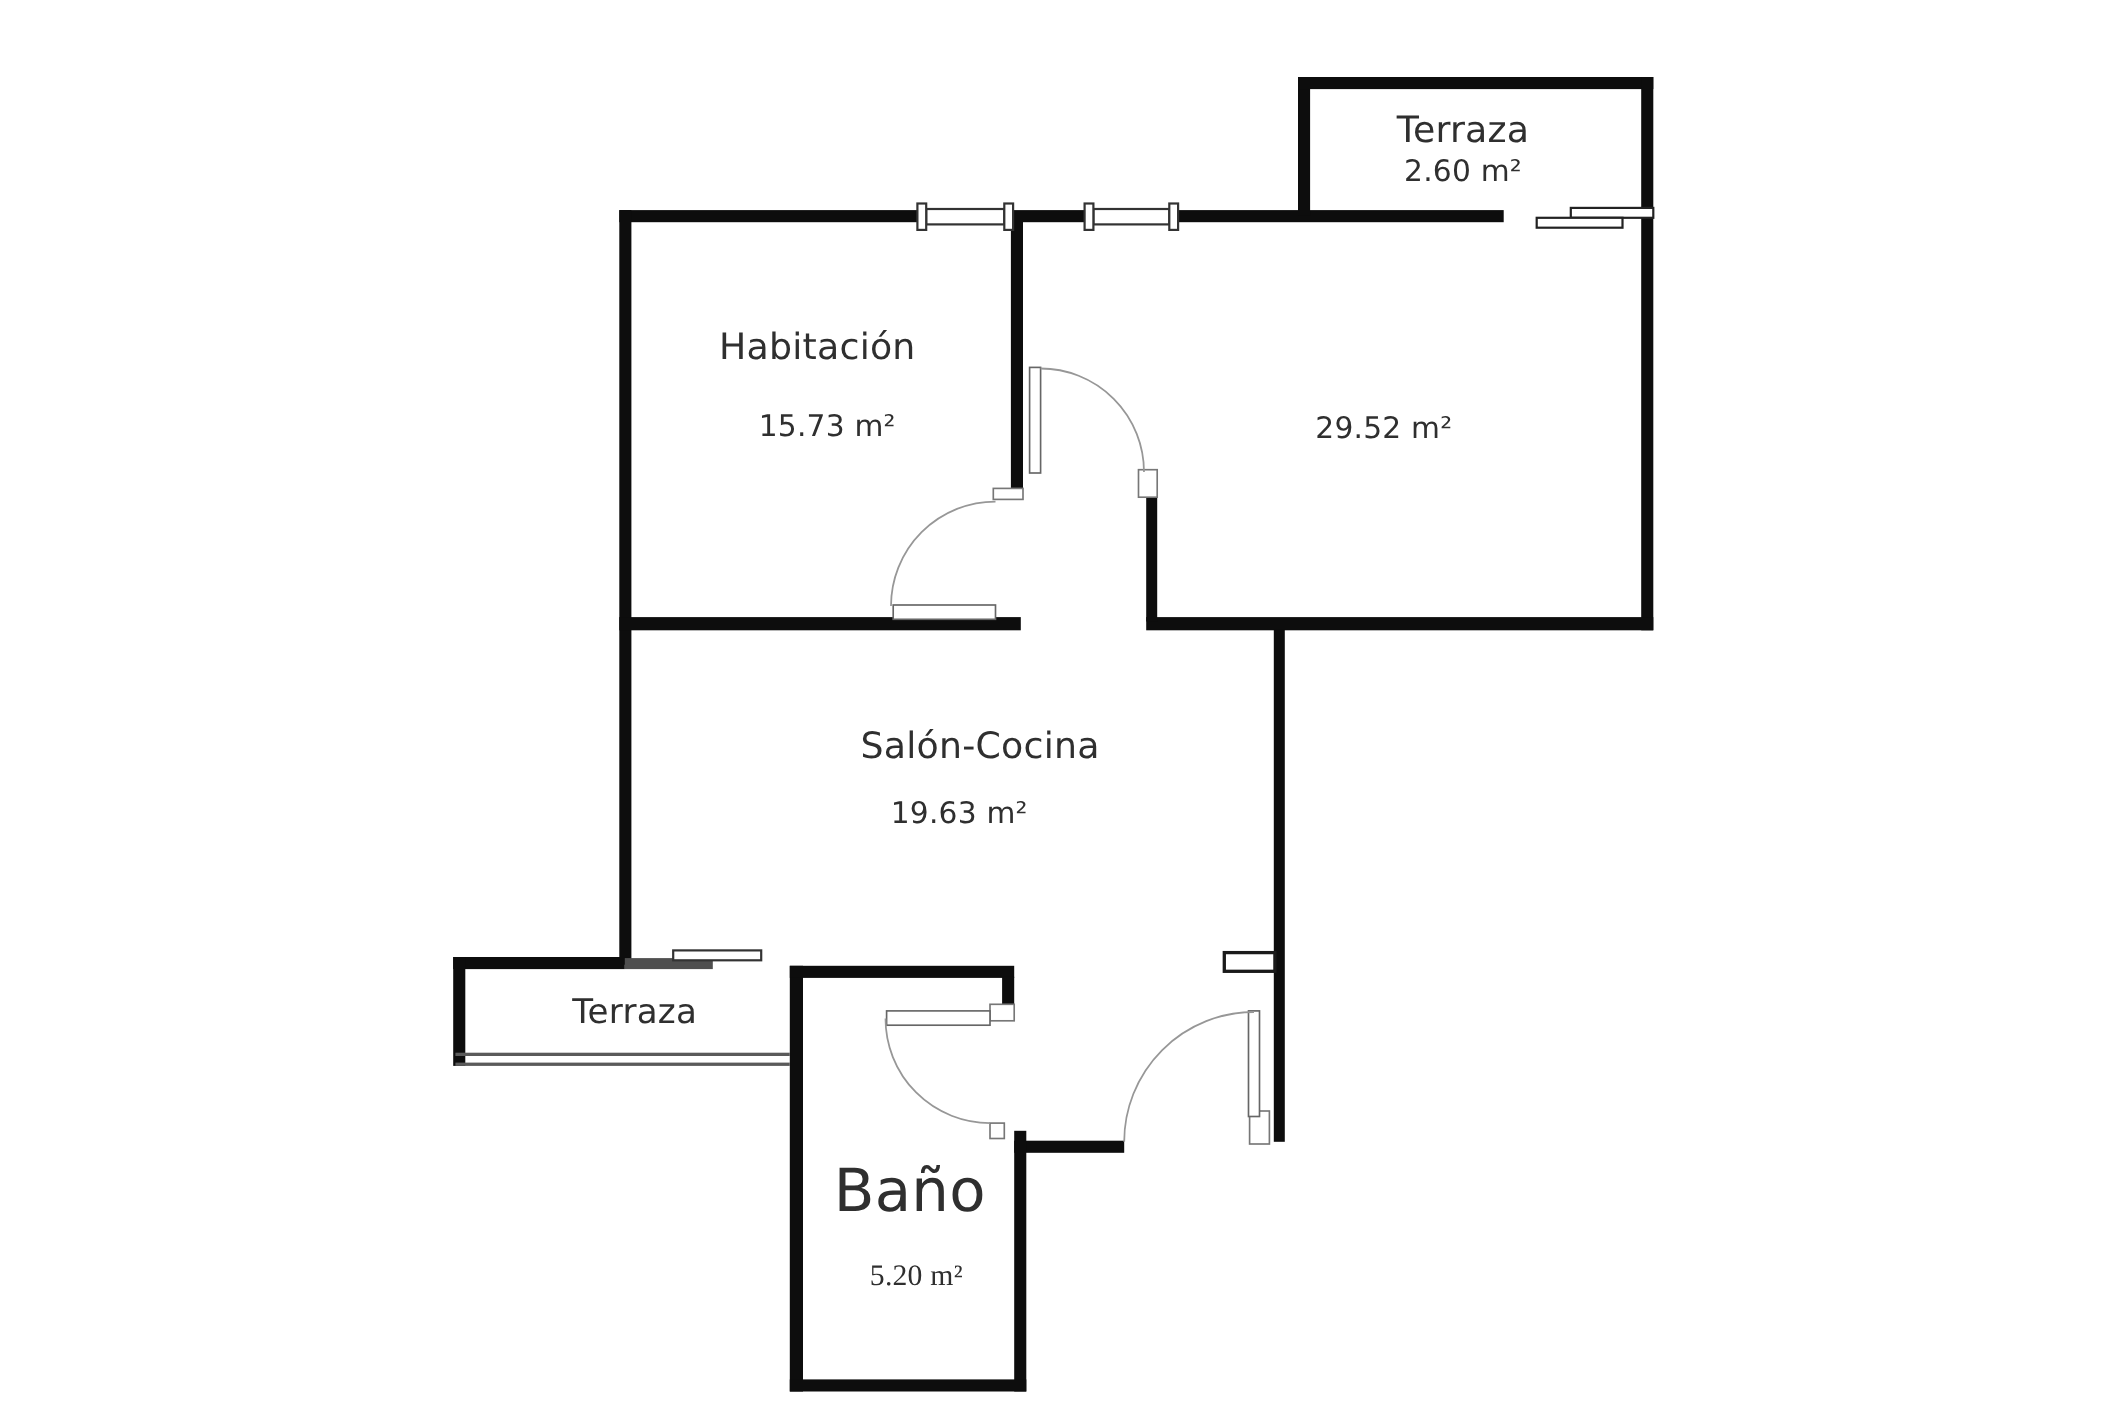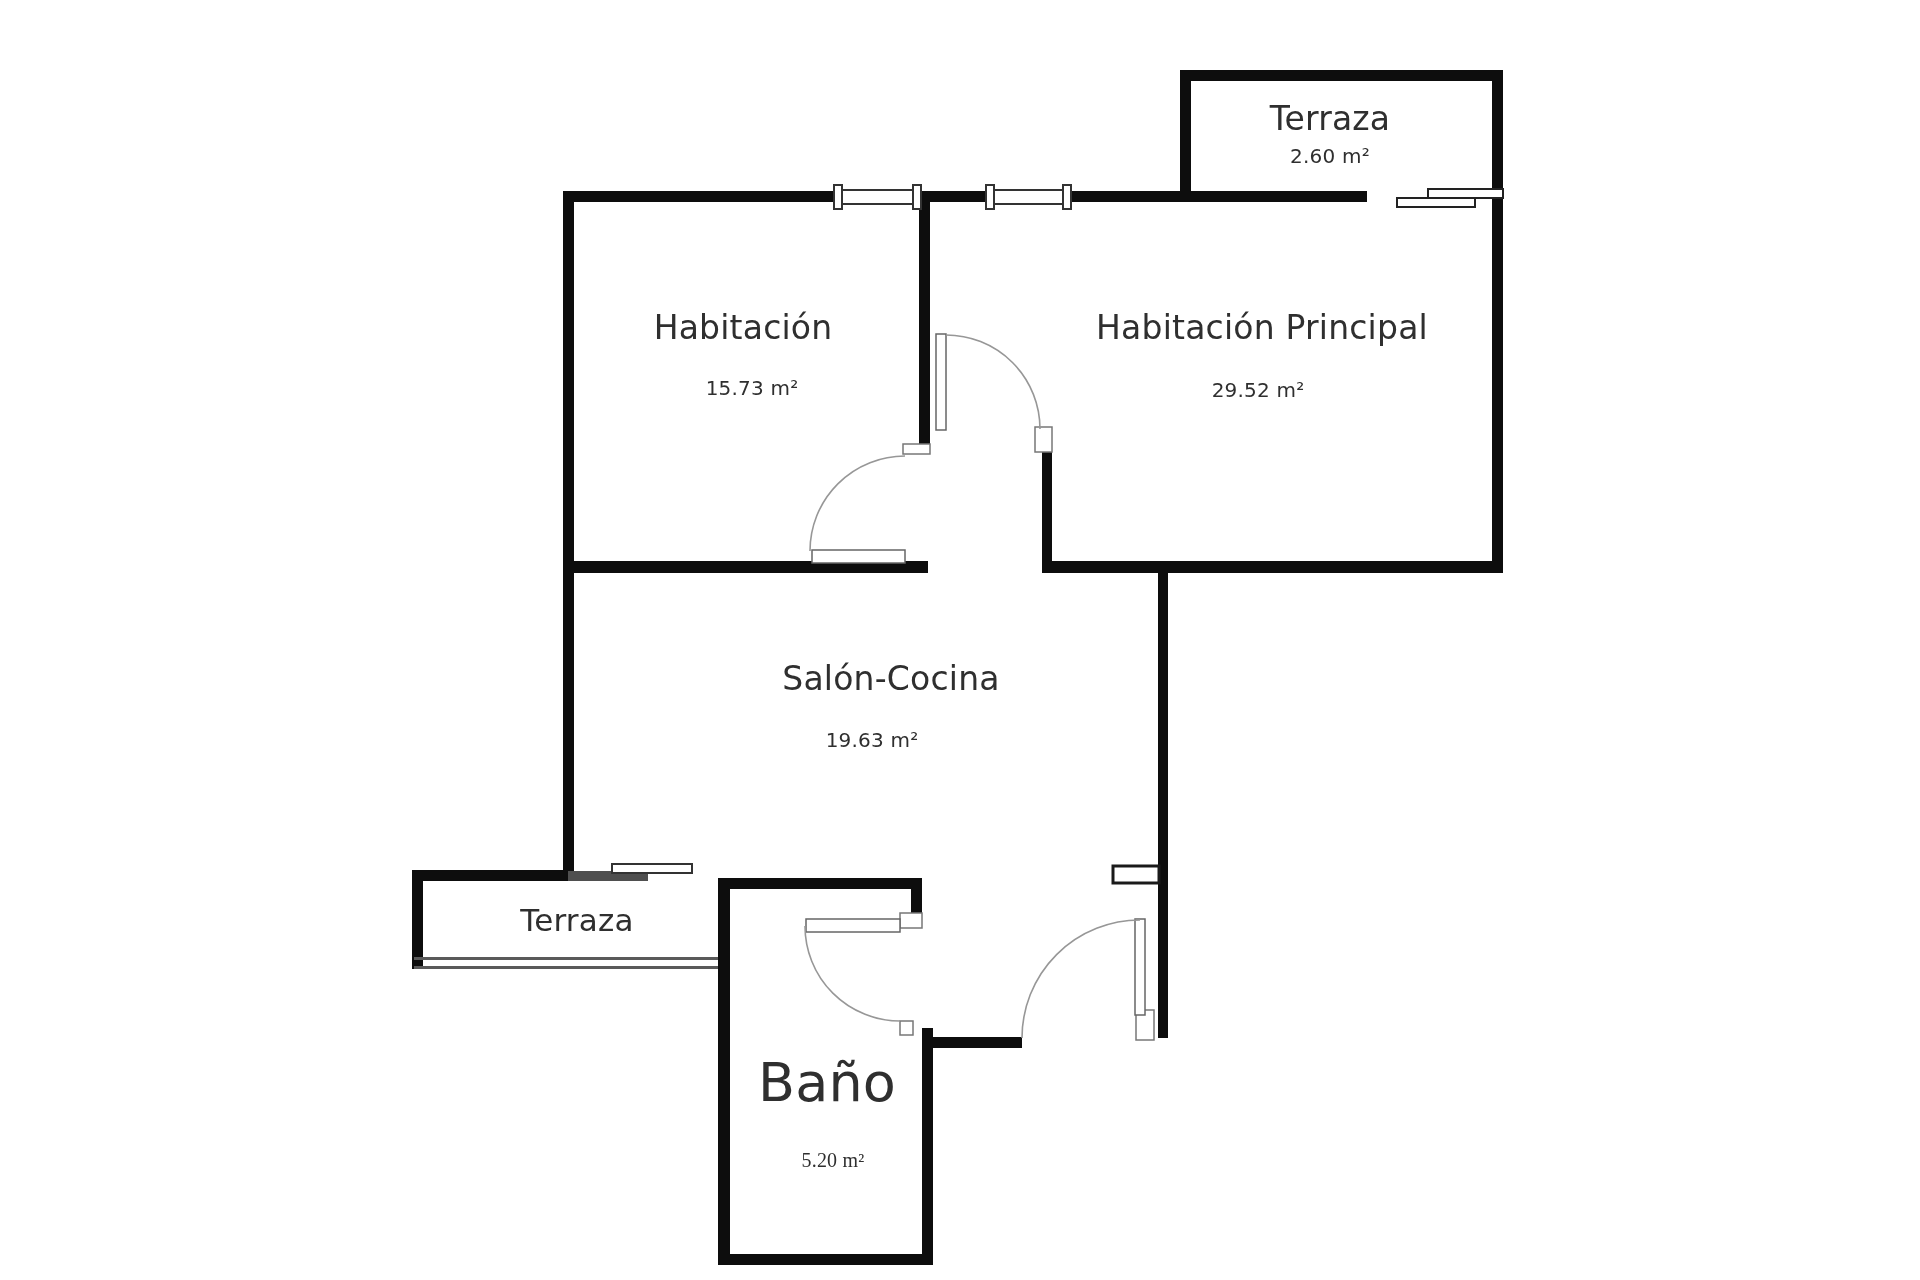--- a/index.html
+++ b/index.html
@@ -21,21 +21,21 @@
   #plan svg{position:absolute;left:0;top:0;}
   .room-label{
     position:absolute;
     transform:translate(-50%,-50%);
     color:var(--text);
     white-space:nowrap;
     text-align:center;
     letter-spacing:0.2px;
   }
   .room-name{font-size:33px;}
-  .room-area{font-size:20px;}
+  .room-area{font-size:27px;}
   .name-terraza-bottom{font-size:31px;}
   .name-bano{font-size:54px;}
 </style>
 </head>
 <body>
 
 <div id="plan">
 
   <svg width="1920" height="1280" viewBox="0 0 1920 1280">
 
@@ -129,24 +129,23 @@
       <path d="M905,456 A95,95 0 0 0 810,551"></path>
       <path d="M946,335 A94,94 0 0 1 1040,429"></path>
       <path d="M805,926 A95,95 0 0 0 900,1021"></path>
       <path d="M1140,920 A118,118 0 0 0 1022,1038"></path>
     </g>
   </svg>
 
   <div class="room-label room-name" style="left:1330px;top:118px;">Terraza</div>
   <div class="room-label room-area" style="left:1330px;top:156px;">2.60 m²</div>
 
-  <div class="room-label room-name" style="left:743px;top:327px;">Habitación</div>
+  <div class="room-label room-name" style="left:743px;top:315px;">Habitación</div>
   <div class="room-label room-area" style="left:752px;top:388px;">15.73 m²</div>
 
-  <div class="room-label room-name" style="left:1262px;top:327px;">Habitación Principal</div>
   <div class="room-label room-area" style="left:1258px;top:390px;">29.52 m²</div>
 
   <div class="room-label room-name" style="left:868px;top:678px;margin-left:23px;">Salón-Cocina</div>
   <div class="room-label room-area" style="left:872px;top:740px;">19.63 m²</div>
 
   <div class="room-label room-name name-terraza-bottom" style="left:577px;top:920px;">Terraza</div>
 
   <div class="room-label room-name name-bano" style="left:827px;top:1082px;">Baño</div>
   <div class="room-label room-area" style="left:833px;top:1160px;font-family:Liberation Serif, serif;">5.20 m²</div>
 

